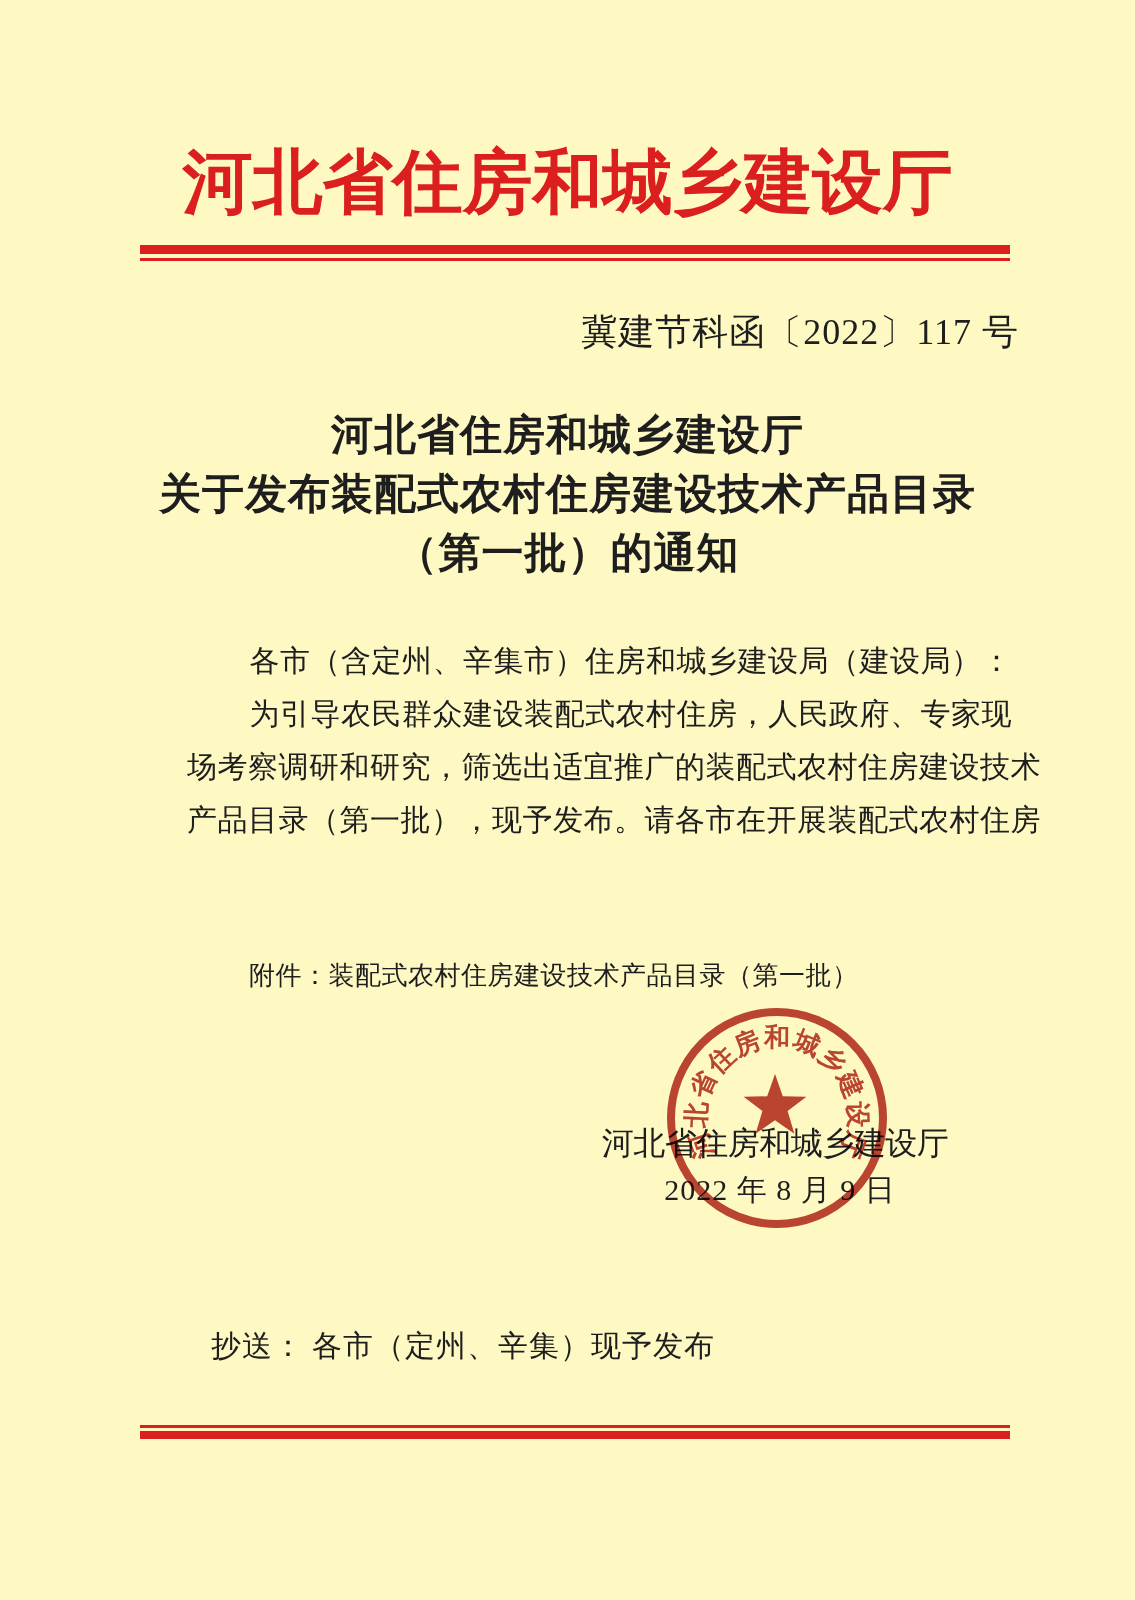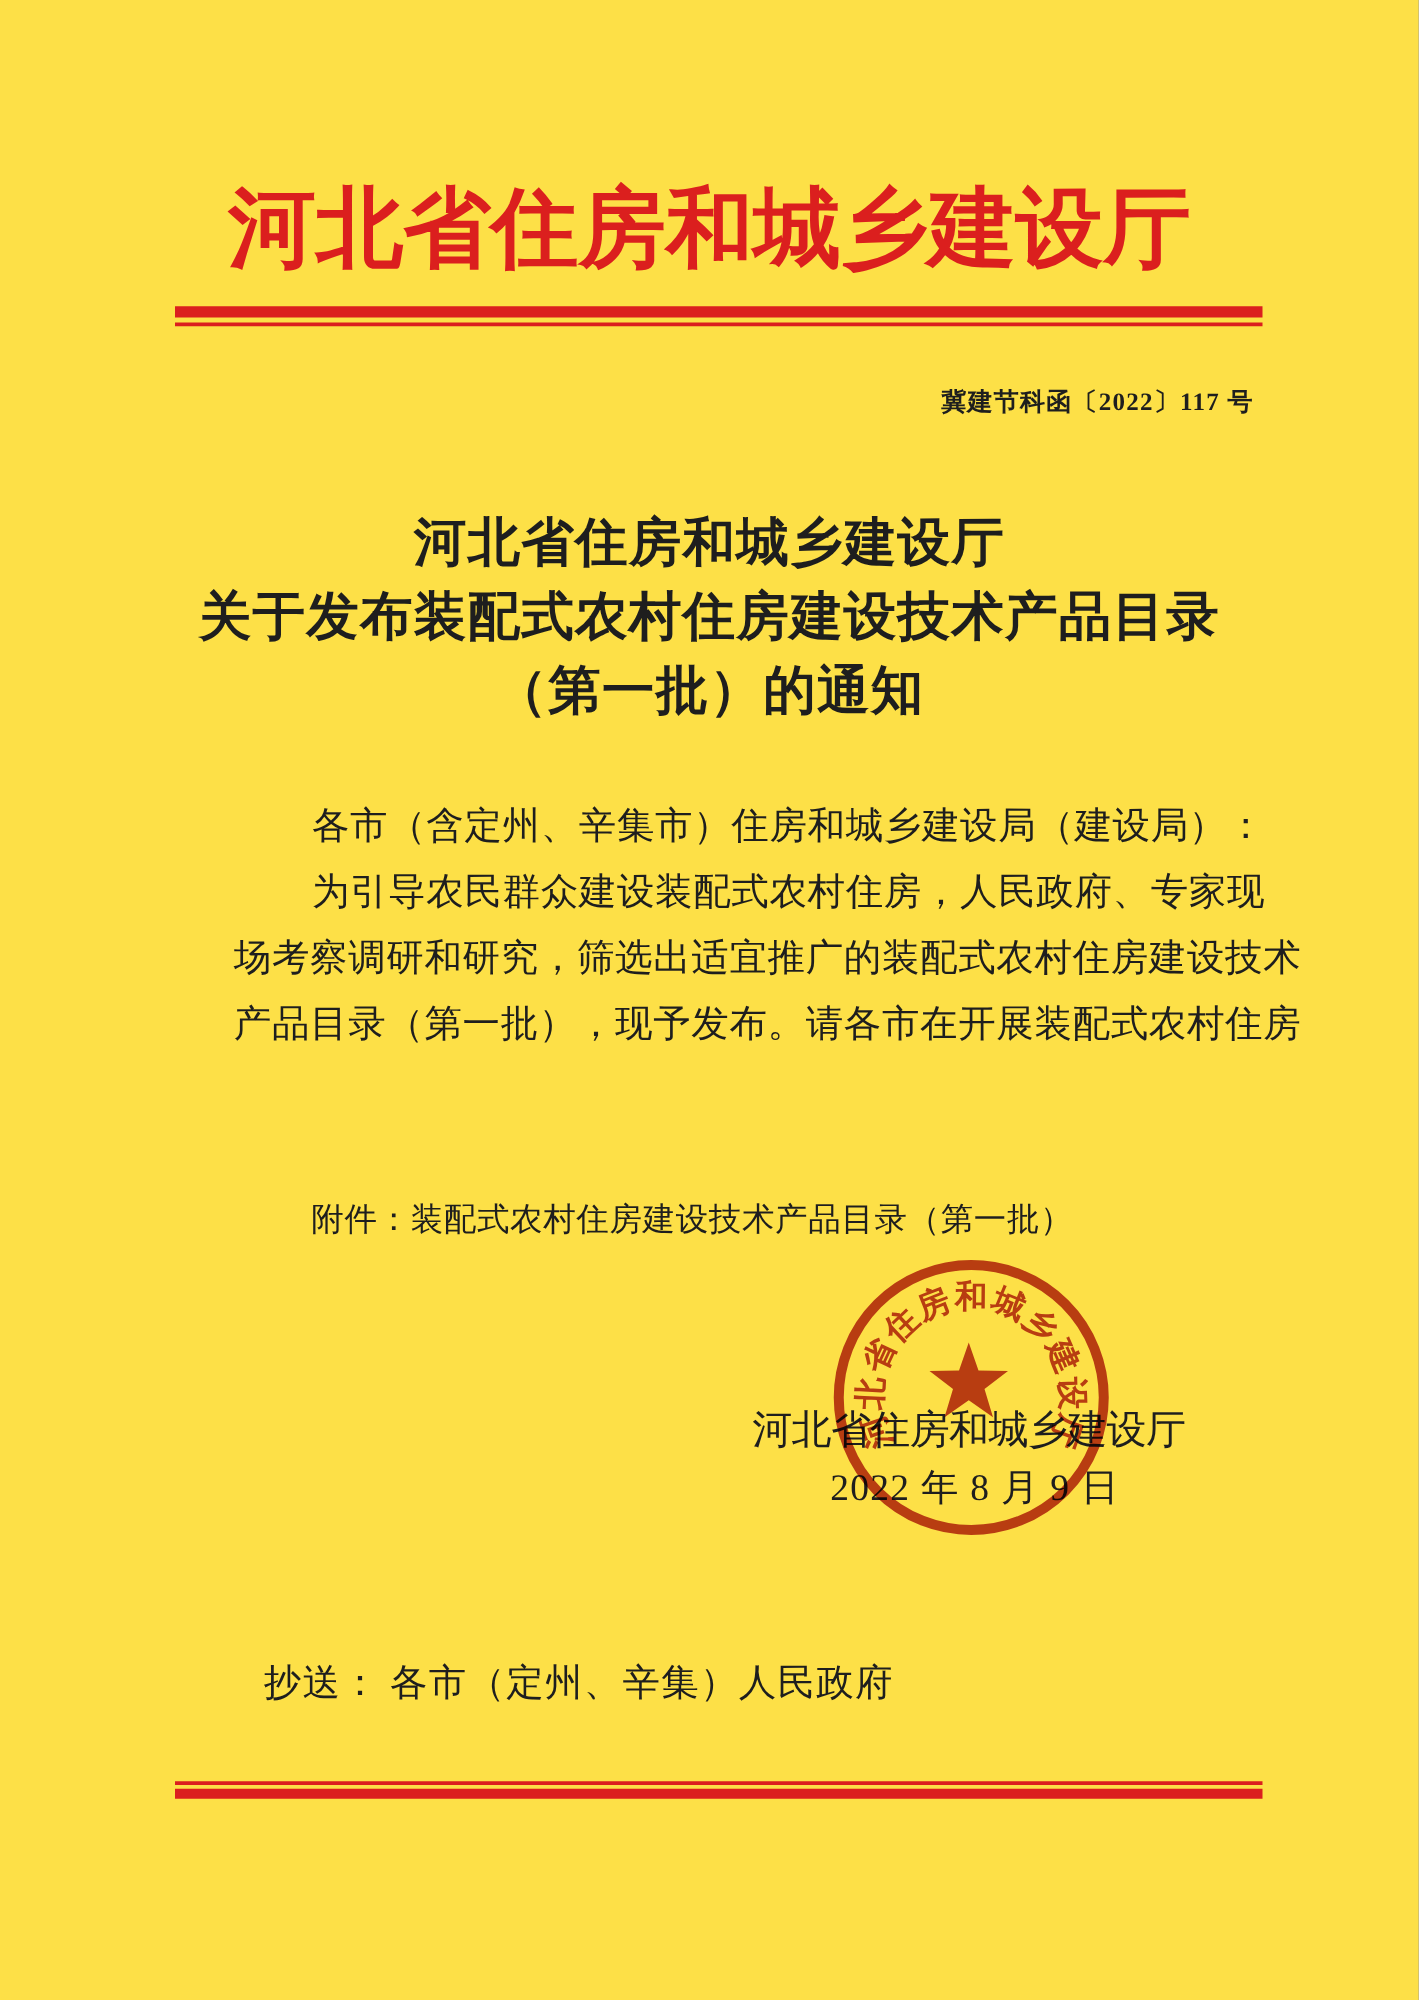--- a/index.html
+++ b/index.html
@@ -1,40 +1,40 @@
 <!DOCTYPE html>
 <html><head>
 <meta charset="utf-8">
 <style>
   html,body{margin:0;padding:0;background:#9a9a9a;}
   .page{
     position:relative;
     width:1135px;height:1600px;
-    background:#fde047;
+    background:#fef9c3;
     margin:0 auto;
     overflow:hidden;
     font-family:"Liberation Serif","DejaVu Serif",serif;
     color:#1e1e1e;
   }
   .letterhead{
     position:absolute;top:136px;left:0;width:1135px;
     text-align:center;
     font-size:70px;font-weight:900;
     color:#db1f1e;
     letter-spacing:0px;
     white-space:nowrap;
   }
   .rule{position:absolute;background:#db1f1e;}
   .rule-top-thick{top:245px;left:140px;width:870px;height:9px;}
   .rule-top-thin{top:258px;left:140px;width:870px;height:3px;}
   .rule-bottom-thin{top:1425px;left:140px;width:870px;height:3px;}
   .rule-bottom-thick{top:1431px;left:140px;width:870px;height:8px;}
   .doc-number{
-    position:absolute;top:308px;right:132px;
-    font-size:20px;letter-spacing:1px;white-space:nowrap;font-weight:bold;
+    position:absolute;top:308px;right:116px;
+    font-size:36px;letter-spacing:1px;white-space:nowrap;
   }
   .doc-title{
     position:absolute;top:406px;left:0;width:1135px;
     text-align:center;
     font-size:42px;font-weight:bold;
     line-height:59px;
     letter-spacing:1px;
   }
   .body-text{
     position:absolute;top:634px;left:187px;width:825px;
@@ -106,19 +106,19 @@
   <svg class="seal" viewBox="0 0 240 240" aria-hidden="true">
     <circle cx="120" cy="120" r="106" fill="none" stroke="#b4352c" stroke-width="8"></circle>
     <polygon points="118,76 125.8,98.3 149.4,98.8 130.6,113.1 137.4,135.7 118,122.2 98.6,135.7 105.4,113.1 86.6,98.8 110.2,98.3" fill="#b4352c"></polygon>
     <path id="sealArc" d="M 57.65 156 A 72 72 0 1 1 182.35 156" fill="none" stroke="none"></path>
     <text font-size="26" fill="#b4352c" letter-spacing="1.5">
       <textPath href="#sealArc">河北省住房和城乡建设厅</textPath>
     </text>
   </svg>
 
   <div class="cc-line">
-    <span class="cc-label">抄送：</span><span class="cc-content">各市（定州、辛集）人民政府</span>
+    <span class="cc-label">抄送：</span><span class="cc-content">各市（定州、辛集）现予发布</span>
   </div>
 
   <div class="rule rule-bottom-thin"></div>
   <div class="rule rule-bottom-thick"></div>
 
 </div>
 
 </body></html>

